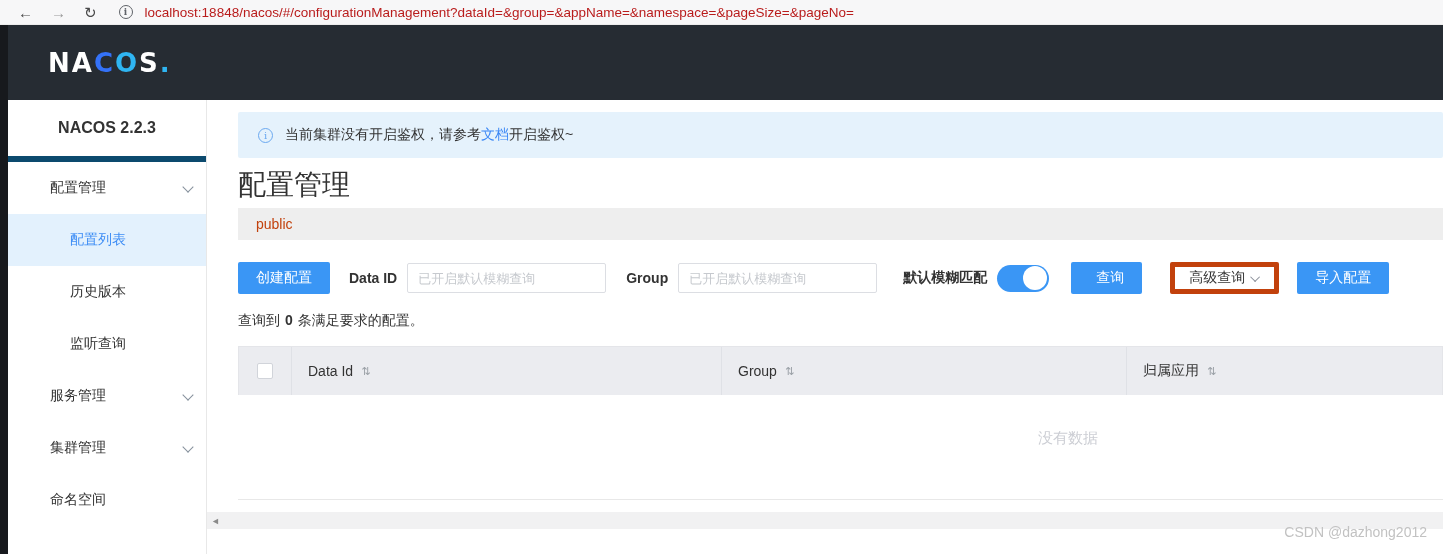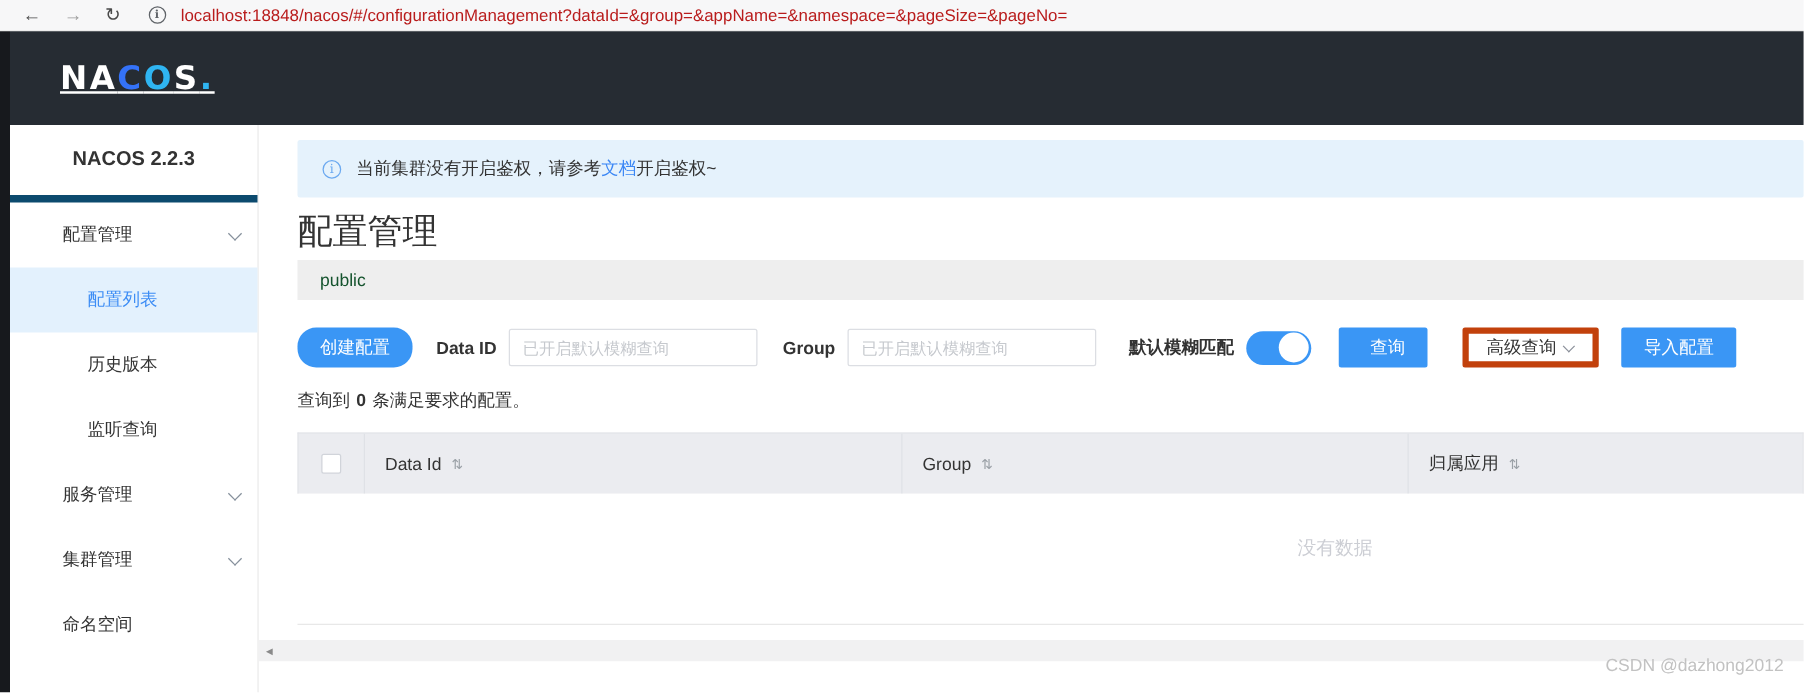--- a/index.html
+++ b/index.html
@@ -11,21 +11,21 @@
   .nav-icon { font-size:15px; color:#4a4a4a; margin-left:18px; cursor:pointer; line-height:1; }
   .nav-icon.dim { color:#9a9a9a; }
   .info-badge { width:14px; height:14px; border:1.5px solid #5f6368; border-radius:50%; color:#5f6368; font-size:9px; font-weight:bold; display:flex; align-items:center; justify-content:center; margin-left:22px; font-family:"DejaVu Serif",serif; }
   .url-text { margin-left:12px; font-size:13.5px; color:#b91c1c; white-space:nowrap; }
 
   
   .left-strip { position:absolute; left:0; top:25px; width:8px; height:529px; background:#17191d; }
 
   
   .app-header { position:absolute; left:8px; top:25px; width:1435px; height:75px; background:#262c33; display:flex; align-items:center; }
-  .logo { margin-left:40px; font-size:26px; font-weight:bold; letter-spacing:2px; color:#fff; font-family:"DejaVu Sans",sans-serif;text-decoration:underline; }
+  .logo { margin-left:40px; font-size:26px; font-weight:bold; letter-spacing:2px; color:#fff; font-family:"DejaVu Sans",sans-serif; }
   .logo .c1 { color:#3472f8; }
   .logo .c2 { color:#2fb5f2; }
 
   
   .sidebar { position:absolute; left:8px; top:100px; width:199px; height:454px; background:#fff; border-right:1px solid #e8e8e8; }
   .sidebar-version { height:62px; display:flex; align-items:center; justify-content:center; font-size:16px; font-weight:bold; color:#333; border-bottom:6px solid #0c4a6e; }
   .side-item { position:relative; height:52px; display:flex; align-items:center; font-size:14px; color:#333; cursor:pointer; }
   .side-item .lbl { margin-left:42px; }
   .side-item.child .lbl { margin-left:62px; }
   .side-item.active { background:#e3f1fd; }
@@ -36,21 +36,21 @@
   .main { position:absolute; left:207px; top:100px; width:1236px; height:454px; background:#fff; }
 
   .banner { position:absolute; left:31px; top:12px; width:1205px; height:46px; background:#e5f2fc; border-radius:2px; display:flex; align-items:center; }
   .banner-info-icon { width:15px; height:15px; border:1px solid #6ba9f0; border-radius:50%; color:#6ba9f0; font-size:10px; display:flex; align-items:center; justify-content:center; margin-left:20px; font-family:"DejaVu Serif",serif; }
   .banner-text { margin-left:12px; font-size:14px; color:#333; }
   .banner-link { color:#3b87f5; cursor:pointer; }
 
   .page-title { position:absolute; left:31px; top:66px; font-size:28px; color:#333; font-weight:500; }
 
   .ns-tabs { position:absolute; left:31px; top:108px; width:1205px; height:32px; background:#eeeeee; display:flex; align-items:center; }
-  .ns-tab { margin-left:18px; font-size:14px; color:#14532d; cursor:pointer; }
+  .ns-tab { margin-left:18px; font-size:14px; color:#c2410c; cursor:pointer; }
 
   .toolbar { position:absolute; left:31px; top:162px; width:1198px; height:32px; display:flex; align-items:center; }
   .btn-primary { height:32px; background:#3a96f5; color:#fff; font-size:14px; border:none; border-radius:2px; padding:0 18px; cursor:pointer; white-space:nowrap; }
   .fld-label { font-size:14px; font-weight:bold; color:#333; white-space:nowrap; }
   .txt-input { width:199px; height:30px; border:1px solid #dcdee3; border-radius:2px; font-size:13px; color:#333; padding:0 10px; background:#fff; }
   .txt-input::placeholder { color:#c6c9ce; }
   .toggle { position:relative; width:52px; height:27px; background:#3a96f5; border-radius:14px; cursor:pointer; flex:none; }
   .toggle .knob { position:absolute; top:1.5px; left:26px; width:24px; height:24px; background:#fff; border-radius:50%; }
   .btn-outline { height:32px; background:#fff; border:5px solid #c2410c; border-radius:2px; font-size:14px; color:#333; padding:4px 14px; cursor:pointer; display:flex; align-items:center; white-space:nowrap; }
   .btn-outline .dchev { display:inline-block; width:7px; height:7px; border-left:1.5px solid #8a8f99; border-bottom:1.5px solid #8a8f99; transform:rotate(-45deg) translateY(-2px); margin-left:8px; }
@@ -130,21 +130,21 @@
       <span class="banner-text"><span>当前集群没有开启鉴权，请参考</span><span class="banner-link">文档</span><span>开启鉴权~</span></span>
     </div>
 
     <div class="page-title">配置管理</div>
 
     <div class="ns-tabs">
       <span class="ns-tab">public</span>
     </div>
 
     <div class="toolbar">
-      <button class="btn-primary" style="margin-right:19px;border-radius:15px;">创建配置</button>
+      <button class="btn-primary" style="margin-right:19px;">创建配置</button>
       <span class="fld-label" style="margin-right:10px;">Data ID</span>
       <input class="txt-input" style="margin-right: 20px;" placeholder="已开启默认模糊查询">
       <span class="fld-label" style="margin-right:10px;">Group</span>
       <input class="txt-input" style="margin-right: 26px;" placeholder="已开启默认模糊查询">
       <span class="fld-label" style="margin-right:10px;">默认模糊匹配</span>
       <span class="toggle" style="margin-right:22px;">
           <span class="knob"></span>
         </span>
       <button class="btn-primary" style="margin-right:28px;padding-left:25px;">查询</button>
       <button class="btn-outline" style="margin-right:18px;">

